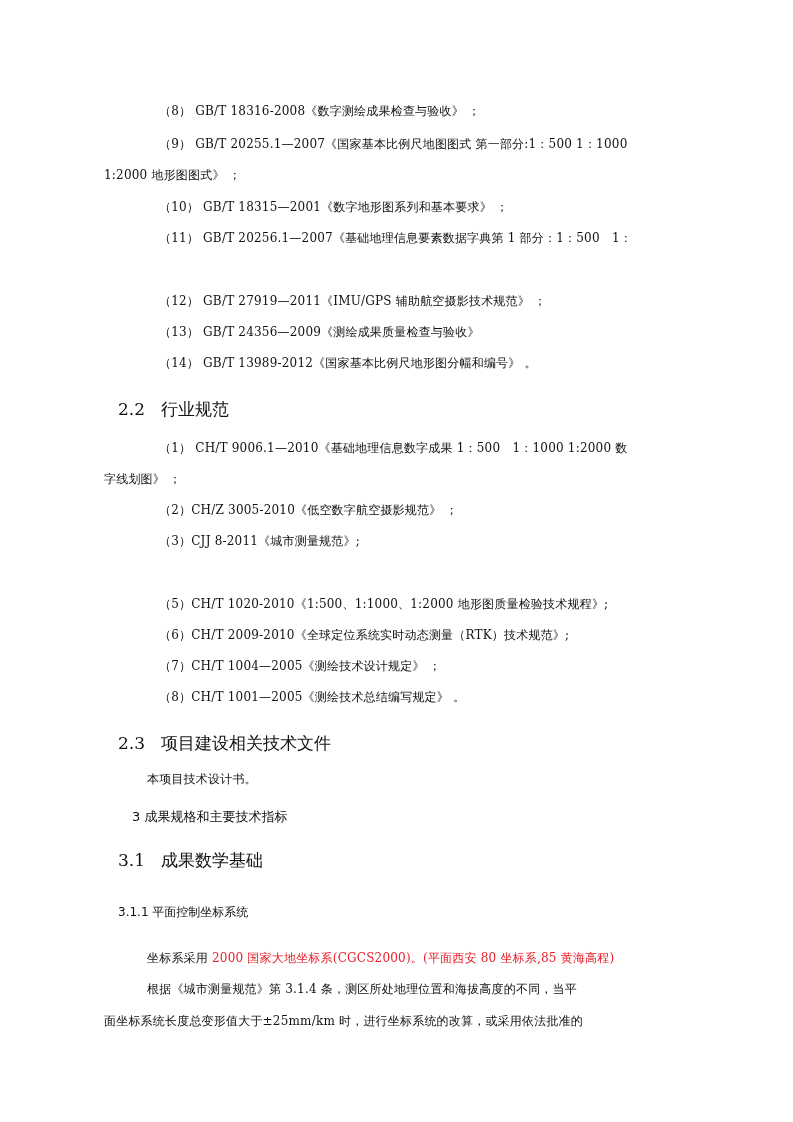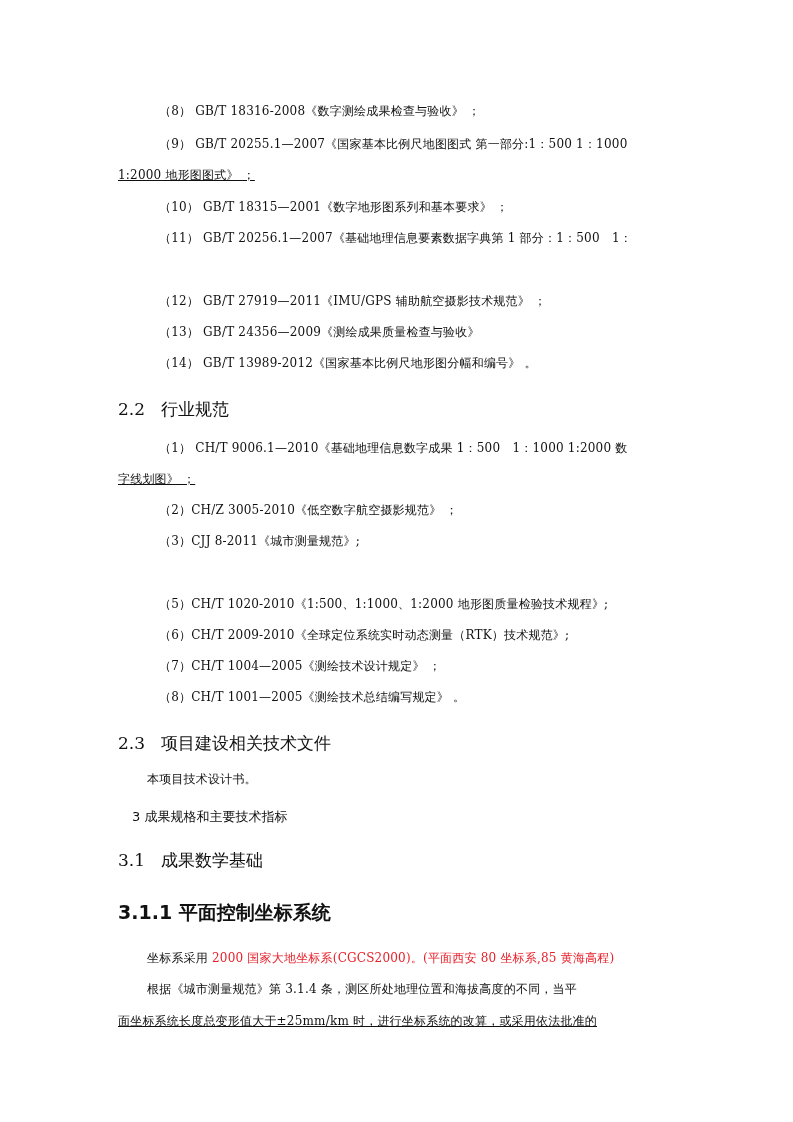--- a/index.html
+++ b/index.html
@@ -8,35 +8,35 @@
       font-family: "DejaVu Serif", "Liberation Serif", serif;
       color: #111111;
     }
     .page { position: absolute; left: 0; top: 0; width: 793px; height: 1122px; }
     .line {
       position: absolute; white-space: nowrap;
       font-size: 12px; line-height: 18px; letter-spacing: 0.2px;
     }
     .ind { left: 147px; }
     .ind2 { left: 159px; }
-    .cont { left: 118px; text-decoration: underline; }
+    .cont { left: 104px; }
     .h2 {
       position: absolute; left: 118px; white-space: nowrap;
       font-size: 17px; line-height: 22px;
       font-family: "DejaVu Sans", "Liberation Sans", sans-serif;
     }
     .h2 .num { font-family: "DejaVu Serif", "Liberation Serif", serif; font-weight: normal; margin-right: 16px; }
     .h1 {
       position: absolute; left: 132px; white-space: nowrap;
       font-size: 13px; line-height: 24px;
       font-family: "DejaVu Sans", "Liberation Sans", sans-serif;
     }
     .h3 {
       position: absolute; left: 118px; white-space: nowrap;
-      font-size: 19px; line-height: 18px; font-weight: bold;
+      font-size: 12px; line-height: 18px; font-weight: normal;
       font-family: "DejaVu Sans", "Liberation Sans", sans-serif;
     }
     .red { color: #e8202a; margin-top: 24px; }
   </style>
 </head>
 <body>
 
 <div class="page">
 
   <div class="line ind2" style="top:102px">（8） GB/T 18316-2008《数字测绘成果检查与验收》 ；</div>

